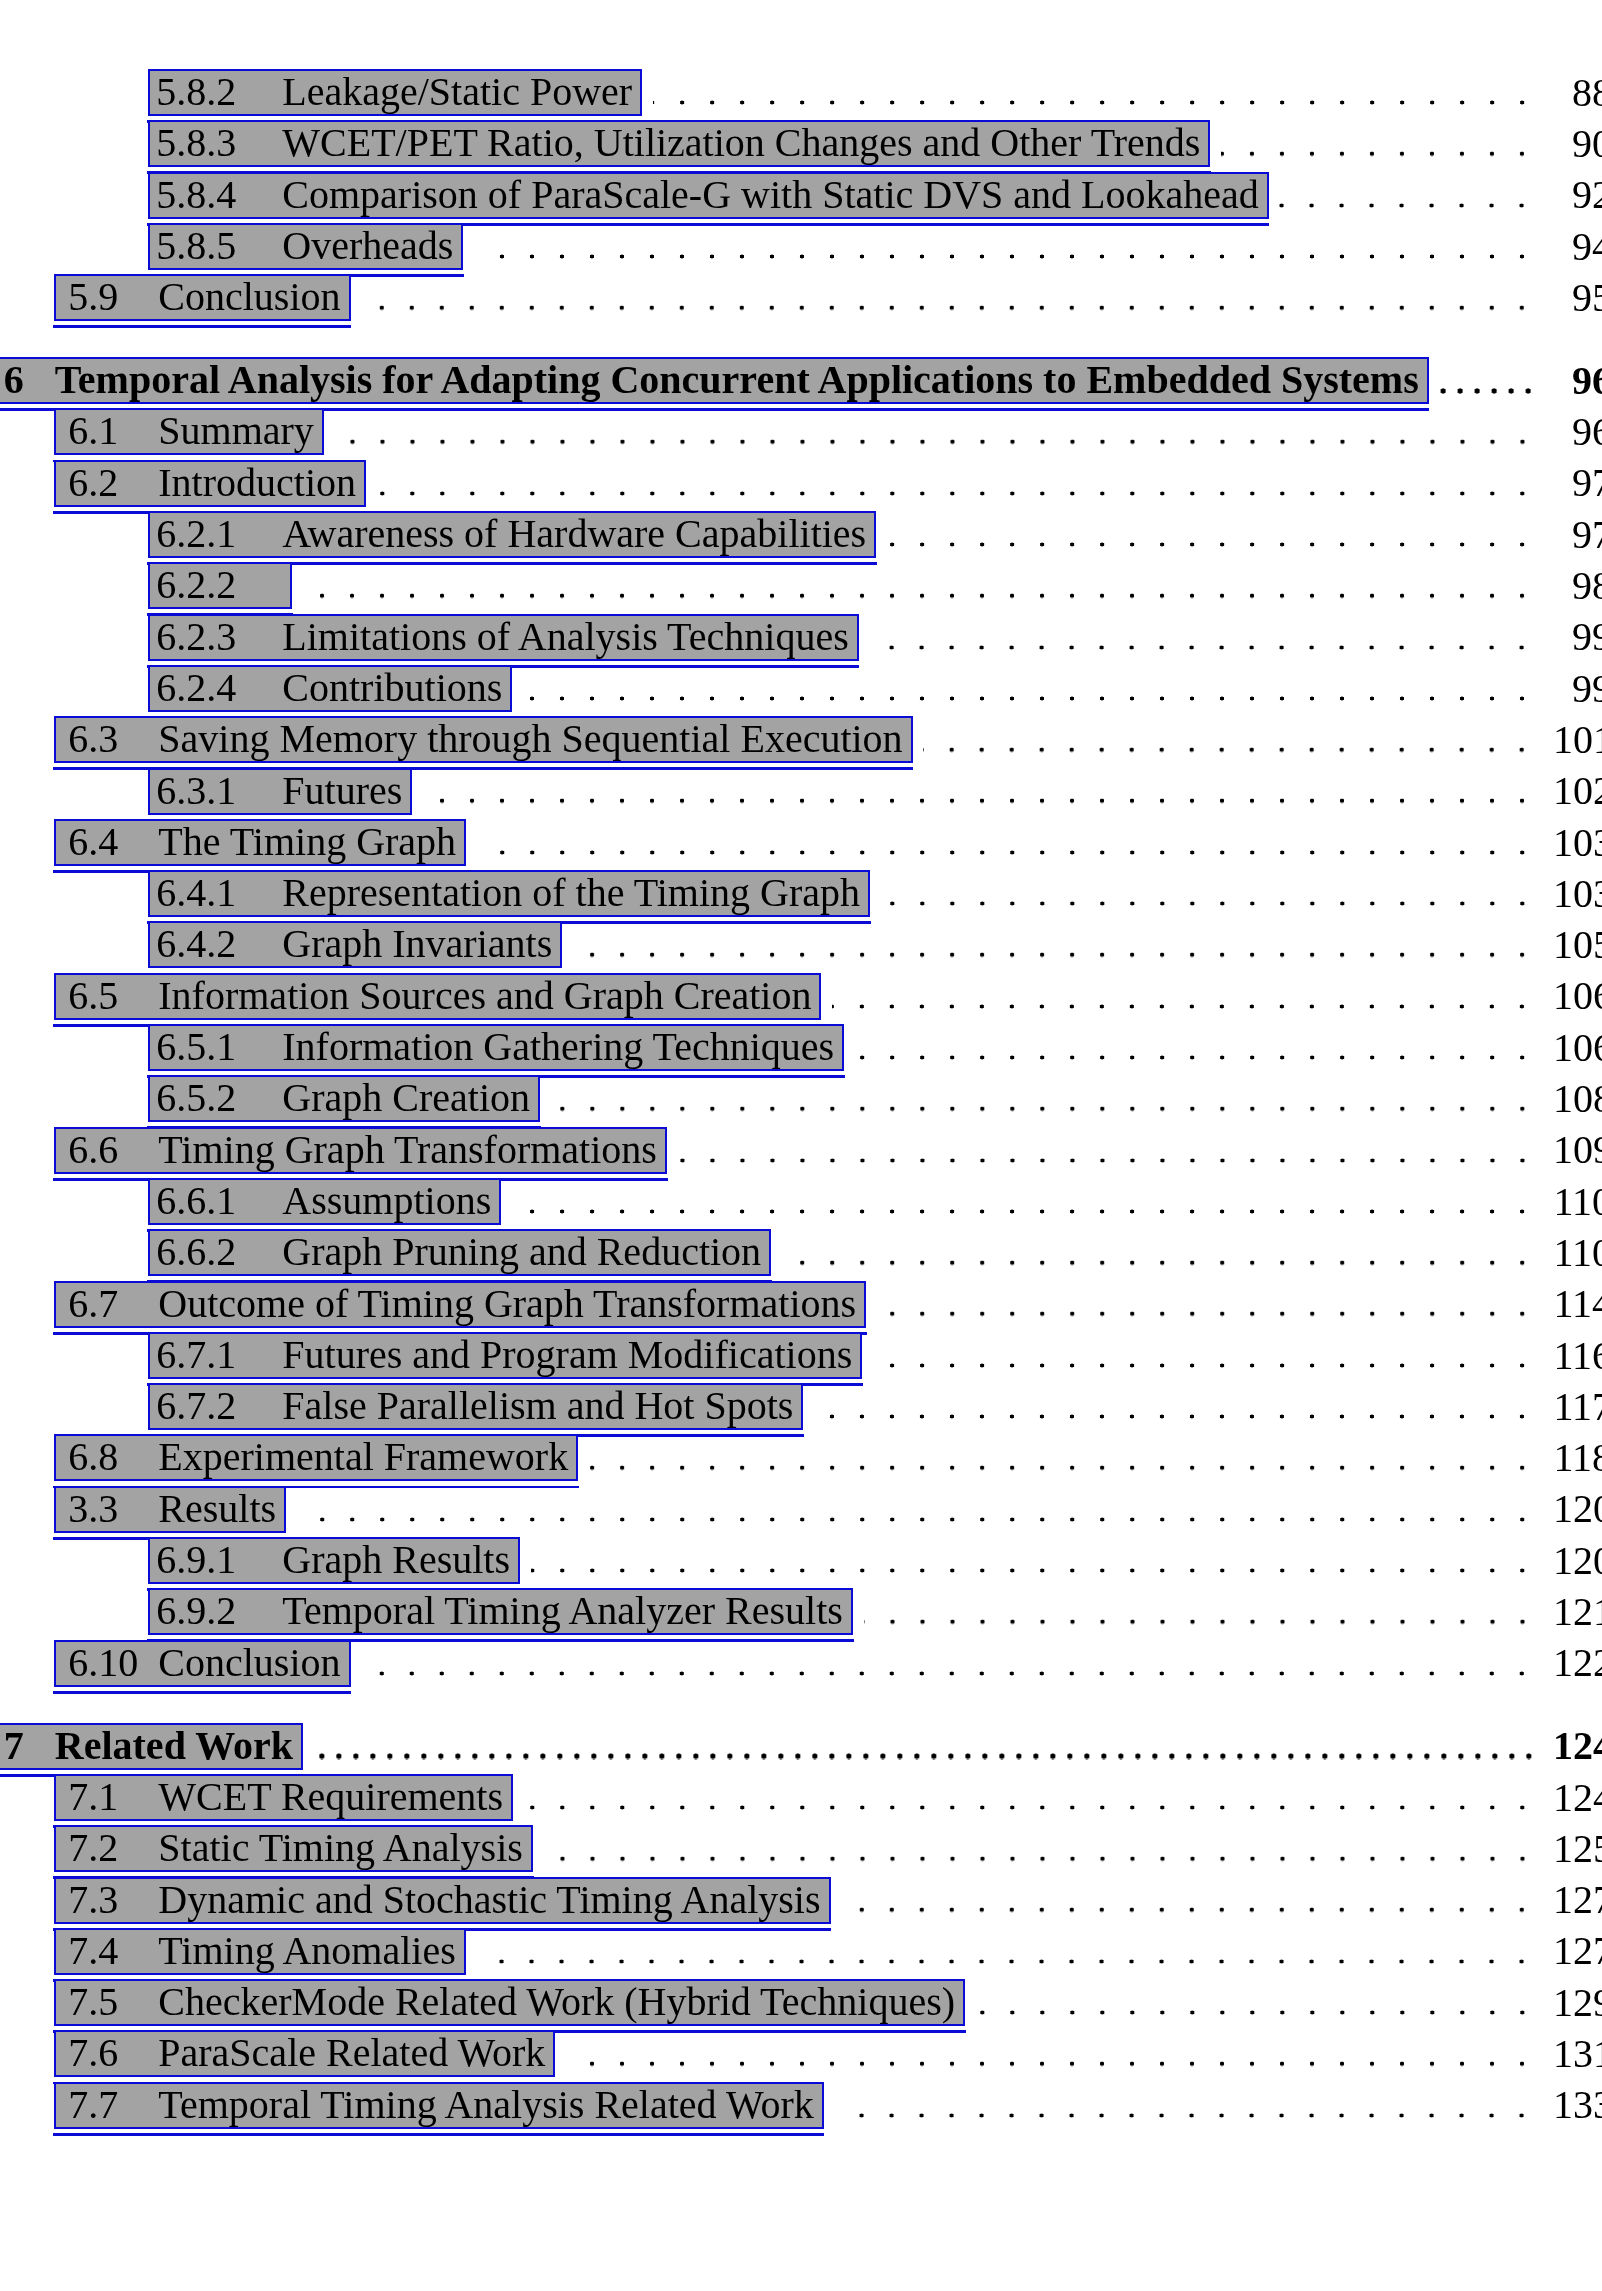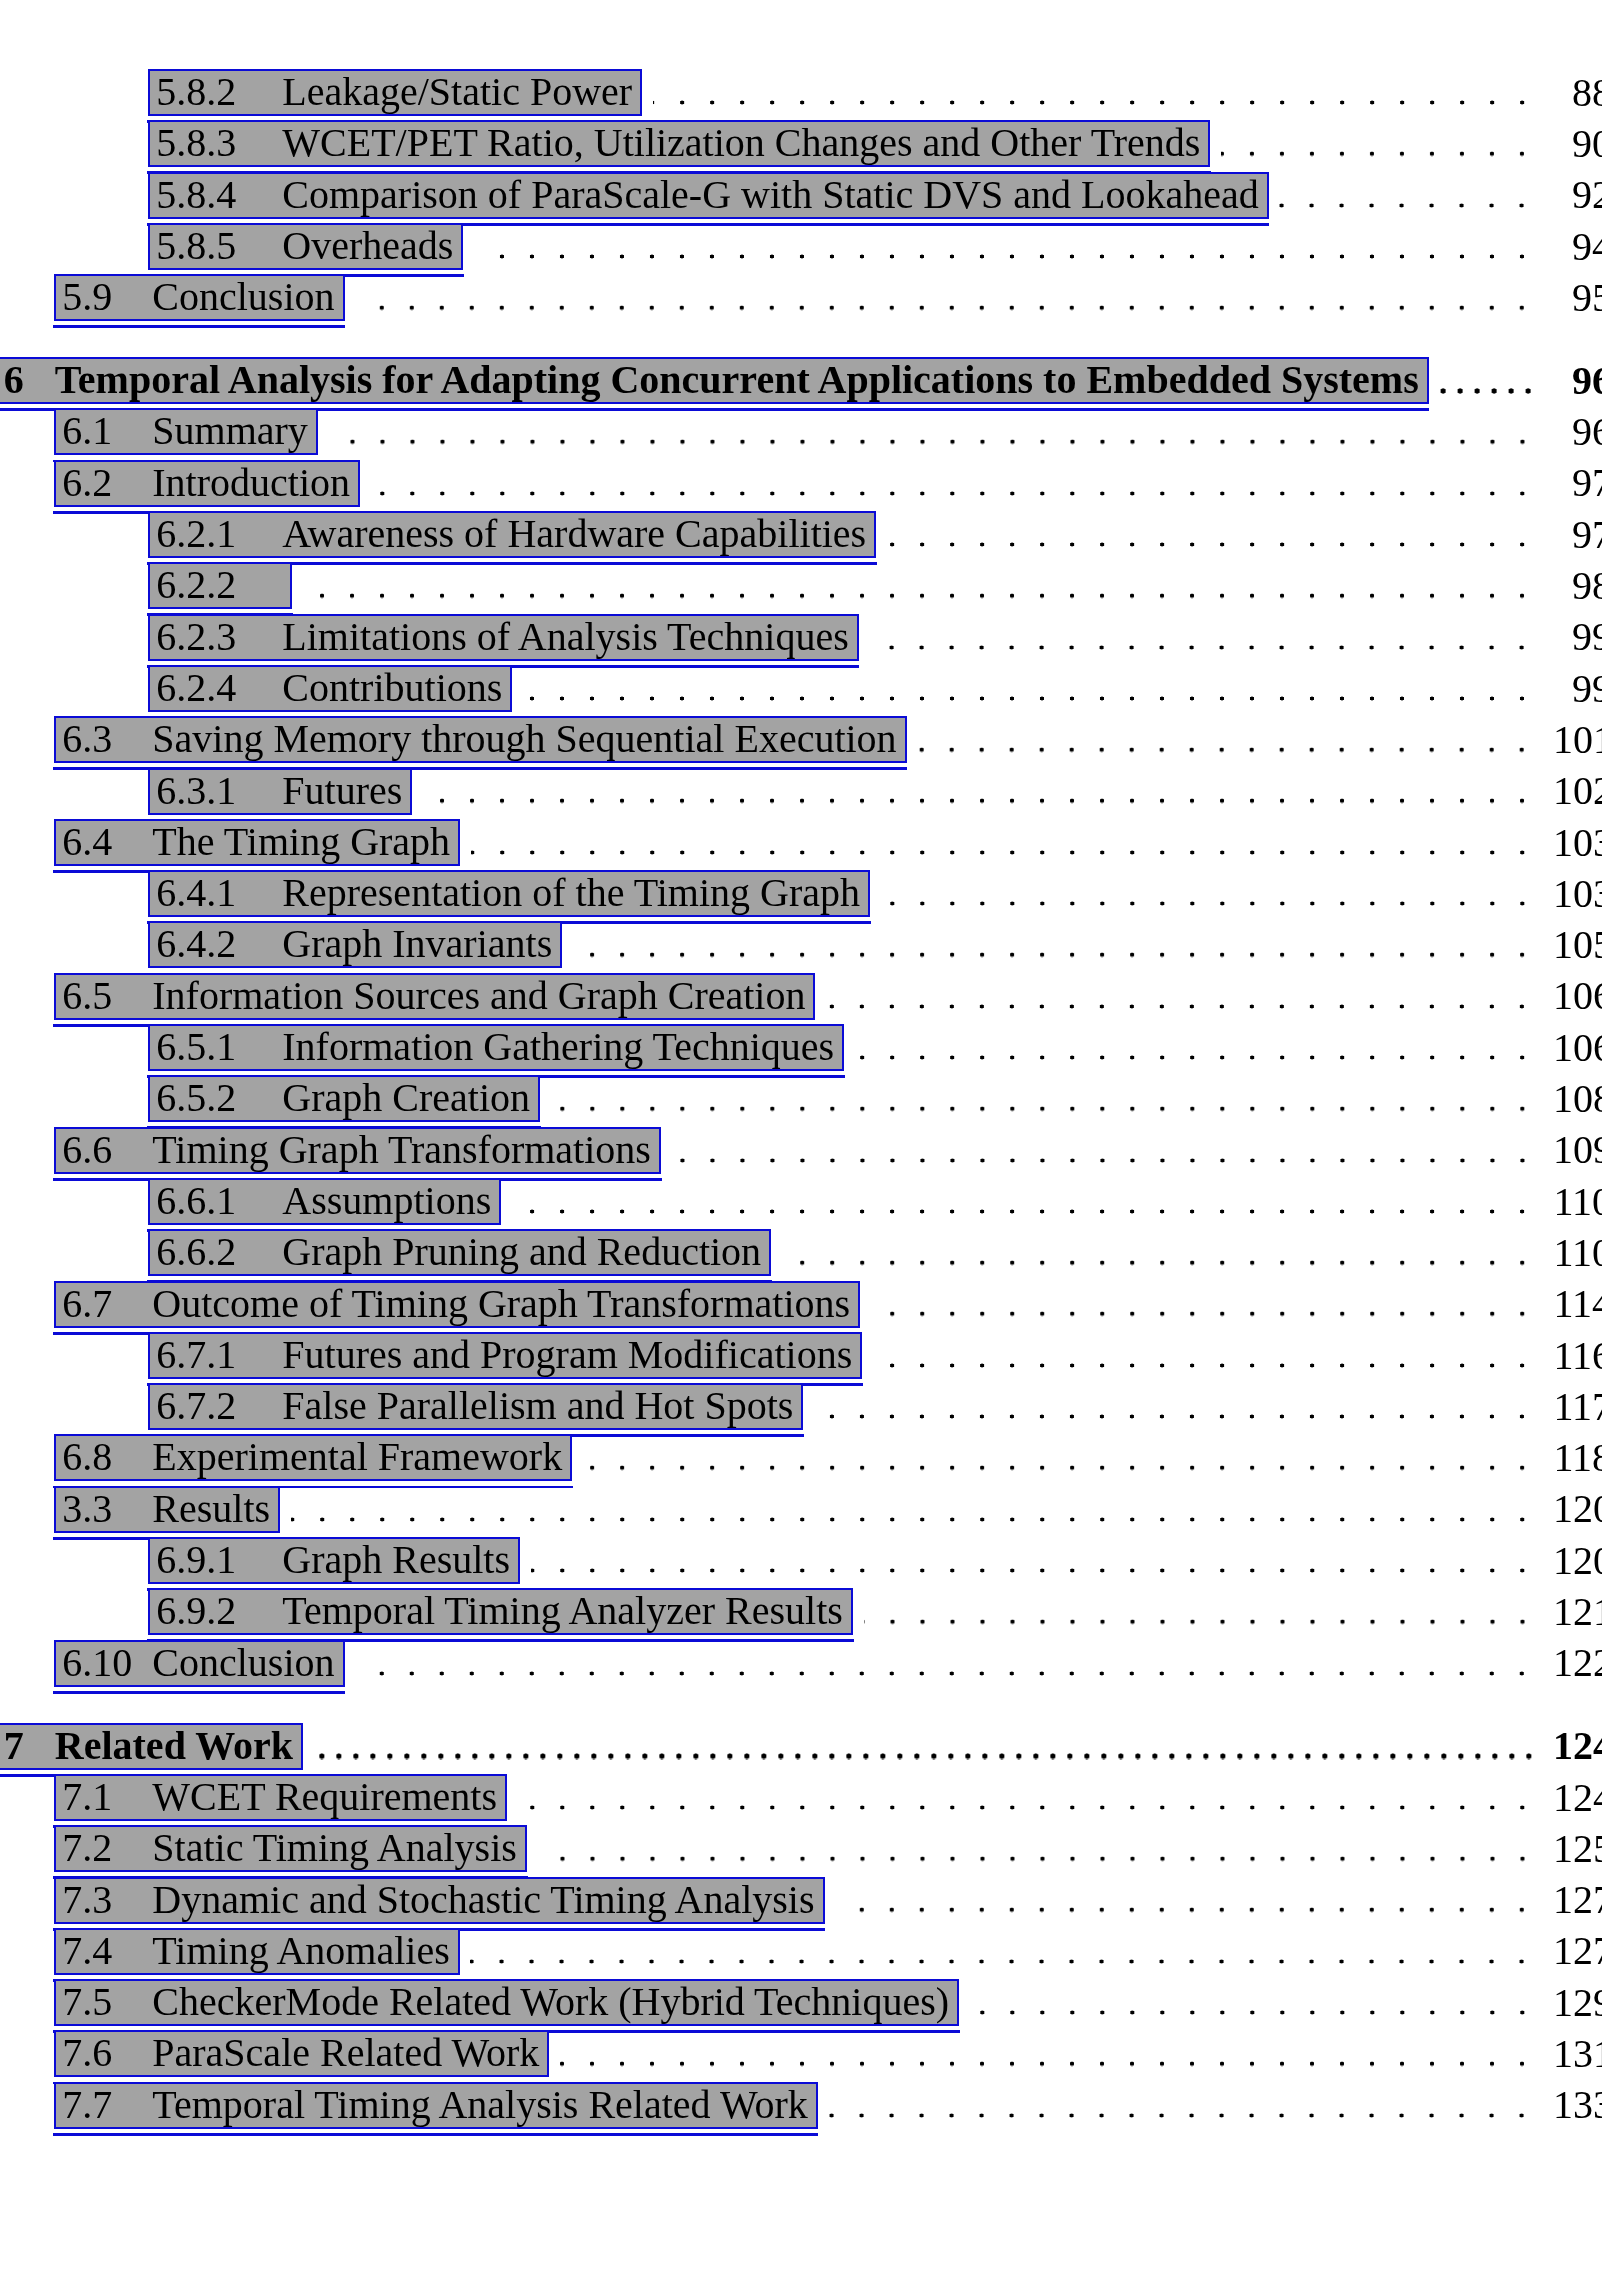--- a/index.html
+++ b/index.html
@@ -49,21 +49,21 @@
     right: -2.7px;
     bottom: -9px;
     height: 2.9px;
     background: #0b0bd6;
   }
   .num, .label {
     line-height: 41px;
     white-space: nowrap;
   }
   .lvl0 .num { width: 51px; }
-  .lvl1 .num { width: 90px; }
+  .lvl1 .num { width: 90px; margin-left: 6px; }
   .lvl2 .num { width: 126px; }
 
   
   .leader {
     flex: 1 1 auto;
     align-self: flex-end;
     height: 5.4px;
     margin: 0 16px 10.7px 10.7px;
     background-image: radial-gradient(circle, #000 1.9px, rgba(0,0,0,0) 2.4px);
     background-size: 30px 5.4px;

